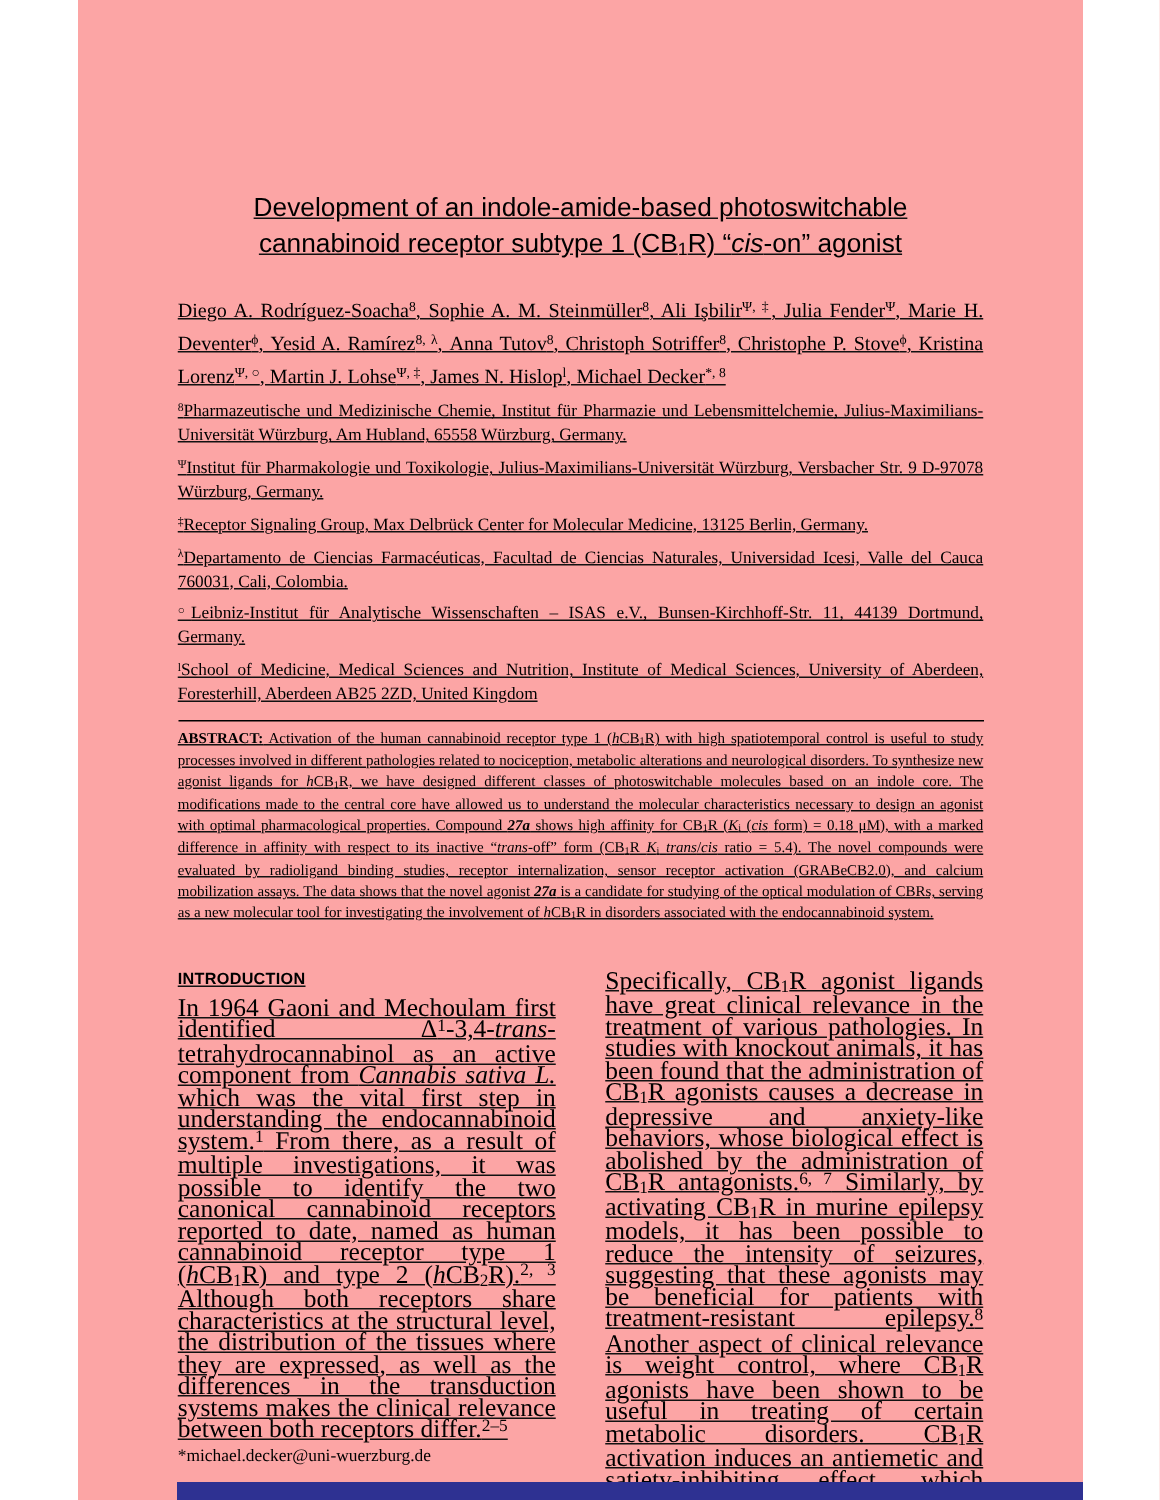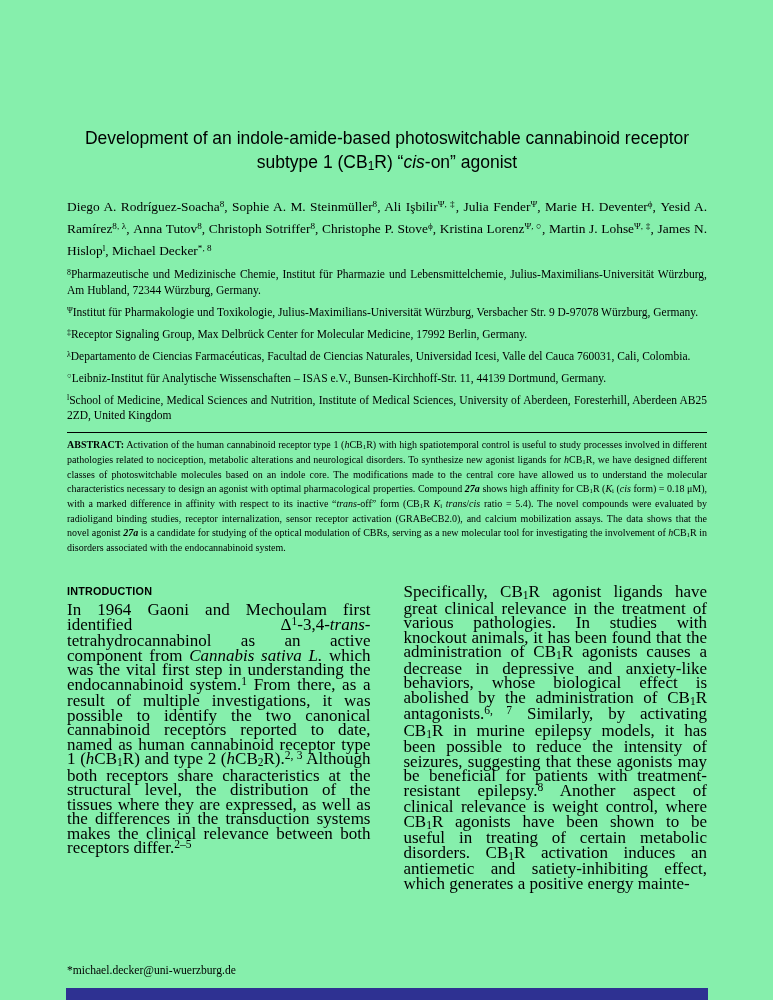--- a/index.html
+++ b/index.html
@@ -1,26 +1,27 @@
 <!DOCTYPE html>
 <html><head>
 <meta charset="utf-8">
 <style>
   html, body { margin: 0; padding: 0; background: #ffffff; }
   .page {
     position: relative;
-    width: 773px;
+    width: 670px;
     height: 1000px;
     margin: 0 auto;
-    background: #86efac;
+    background: #fca5a5;
     color: #111111;
     font-family: "Liberation Serif", serif;
     box-sizing: border-box;
     padding: 0 66px 0 67px;
     overflow: hidden;
+    text-decoration: underline;
   }
   .title {
     margin: 126px 6px 0 6px;
     font-family: "Liberation Sans", sans-serif;
     font-size: 17.5px;
     font-weight: 400;
     color: #000000;
     text-align: center;
     line-height: 1.38;
   }
@@ -104,23 +105,23 @@
 </head>
 <body>
 
 <div class="page">
 
   <h1 class="title"><span>Development of an indole-amide-based photoswitchable cannabinoid receptor subtype 1 (CB</span><span class="seg-sub">1</span><span>R) “</span><span class="seg-i">cis</span><span>-on” agonist</span></h1>
 
   <p class="authors"><span>Diego A. Rodríguez-Soacha</span><span class="seg-sup">8</span><span>, Sophie A. M. Steinmüller</span><span class="seg-sup">8</span><span>, Ali Işbilir</span><span class="seg-sup">Ψ, ‡</span><span>, Julia Fender</span><span class="seg-sup">Ψ</span><span>, Marie H. Deventer</span><span class="seg-sup">ϕ</span><span>, Yesid A. Ramírez</span><span class="seg-sup">8, λ</span><span>, Anna Tutov</span><span class="seg-sup">8</span><span>, Christoph Sotriffer</span><span class="seg-sup">8</span><span>, Christophe P. Stove</span><span class="seg-sup">ϕ</span><span>, Kristina Lorenz</span><span class="seg-sup">Ψ, ○</span><span>, Martin J. Lohse</span><span class="seg-sup">Ψ, ‡</span><span>, James N. Hislop</span><span class="seg-sup">l</span><span>, Michael Decker</span><span class="seg-sup">*, 8</span></p>
 
   <div class="affiliations">
-    <p><span class="seg-sup">8</span><span>Pharmazeutische und Medizinische Chemie, Institut für Pharmazie und Lebensmittelchemie, Julius-Maximilians-Universität Würzburg, Am Hubland, 72344 Würzburg, Germany.</span></p>
+    <p><span class="seg-sup">8</span><span>Pharmazeutische und Medizinische Chemie, Institut für Pharmazie und Lebensmittelchemie, Julius-Maximilians-Universität Würzburg, Am Hubland, 65558 Würzburg, Germany.</span></p>
     <p><span class="seg-sup">Ψ</span><span>Institut für Pharmakologie und Toxikologie, Julius-Maximilians-Universität Würzburg, Versbacher Str. 9 D-97078 Würzburg, Germany.</span></p>
-    <p><span class="seg-sup">‡</span><span>Receptor Signaling Group, Max Delbrück Center for Molecular Medicine, 17992 Berlin, Germany.</span></p>
+    <p><span class="seg-sup">‡</span><span>Receptor Signaling Group, Max Delbrück Center for Molecular Medicine, 13125 Berlin, Germany.</span></p>
     <p><span class="seg-sup">λ</span><span>Departamento de Ciencias Farmacéuticas, Facultad de Ciencias Naturales, Universidad Icesi, Valle del Cauca 760031, Cali, Colombia.</span></p>
     <p><span class="seg-sup">○</span><span>Leibniz-Institut für Analytische Wissenschaften – ISAS e.V., Bunsen-Kirchhoff-Str. 11, 44139 Dortmund, Germany.</span></p>
     <p><span class="seg-sup">l</span><span>School of Medicine, Medical Sciences and Nutrition, Institute of Medical Sciences, University of Aberdeen, Foresterhill, Aberdeen AB25 2ZD, United Kingdom</span></p>
   </div>
 
 
   <div class="rule"></div>
 
   <p class="abstract"><span class="seg-b">ABSTRACT:</span><span>   Activation of the human cannabinoid receptor type 1 (</span><span class="seg-i">h</span><span>CB</span><span class="seg-sub">1</span><span>R) with high spatiotemporal control is useful to study processes involved in different pathologies related to nociception, metabolic alterations and neurological disorders. To synthesize new agonist ligands for </span><span class="seg-i">h</span><span>CB</span><span class="seg-sub">1</span><span>R, we have designed different classes of photoswitchable molecules based on an indole core. The modifications made to the central core have allowed us to understand the molecular characteristics necessary to design an agonist with optimal pharmacological properties. Compound </span><span class="seg-bi">27a</span><span> shows high affinity for CB</span><span class="seg-sub">1</span><span>R (</span><span class="seg-i">K</span><span class="seg-sub">i</span><span> (</span><span class="seg-i">cis</span><span> form) = 0.18 μM), with a marked difference in affinity with respect to its inactive “</span><span class="seg-i">trans</span><span>-off” form (CB</span><span class="seg-sub">1</span><span>R </span><span class="seg-i">K</span><span class="seg-sub">i</span><span> </span><span class="seg-i">trans</span><span>/</span><span class="seg-i">cis</span><span> ratio = 5.4). The novel compounds were evaluated by radioligand binding studies, receptor internalization, sensor receptor activation (GRABeCB2.0), and calcium mobilization assays. The data shows that the novel agonist </span><span class="seg-bi">27a</span><span> is a candidate for studying of the optical modulation of CBRs, serving as a new molecular tool for investigating the involvement of </span><span class="seg-i">h</span><span>CB</span><span class="seg-sub">1</span><span>R in disorders associated with the endocannabinoid system.</span></p>
 

